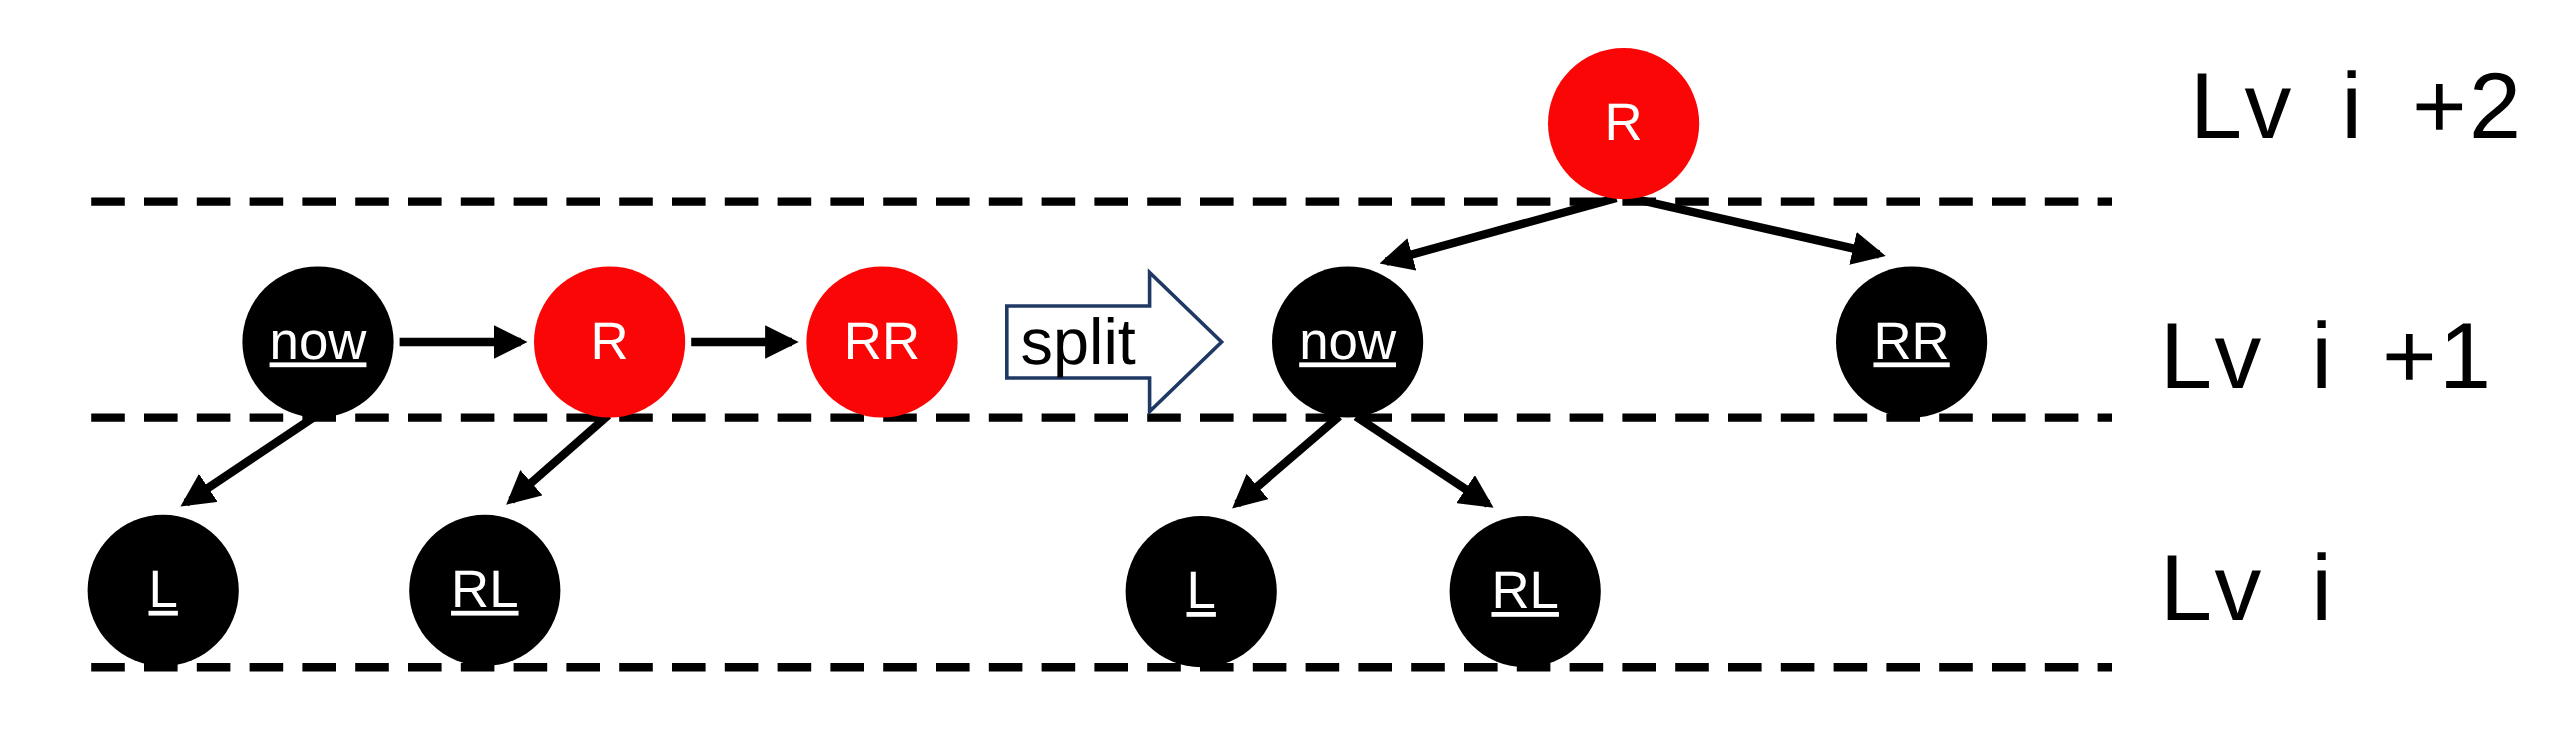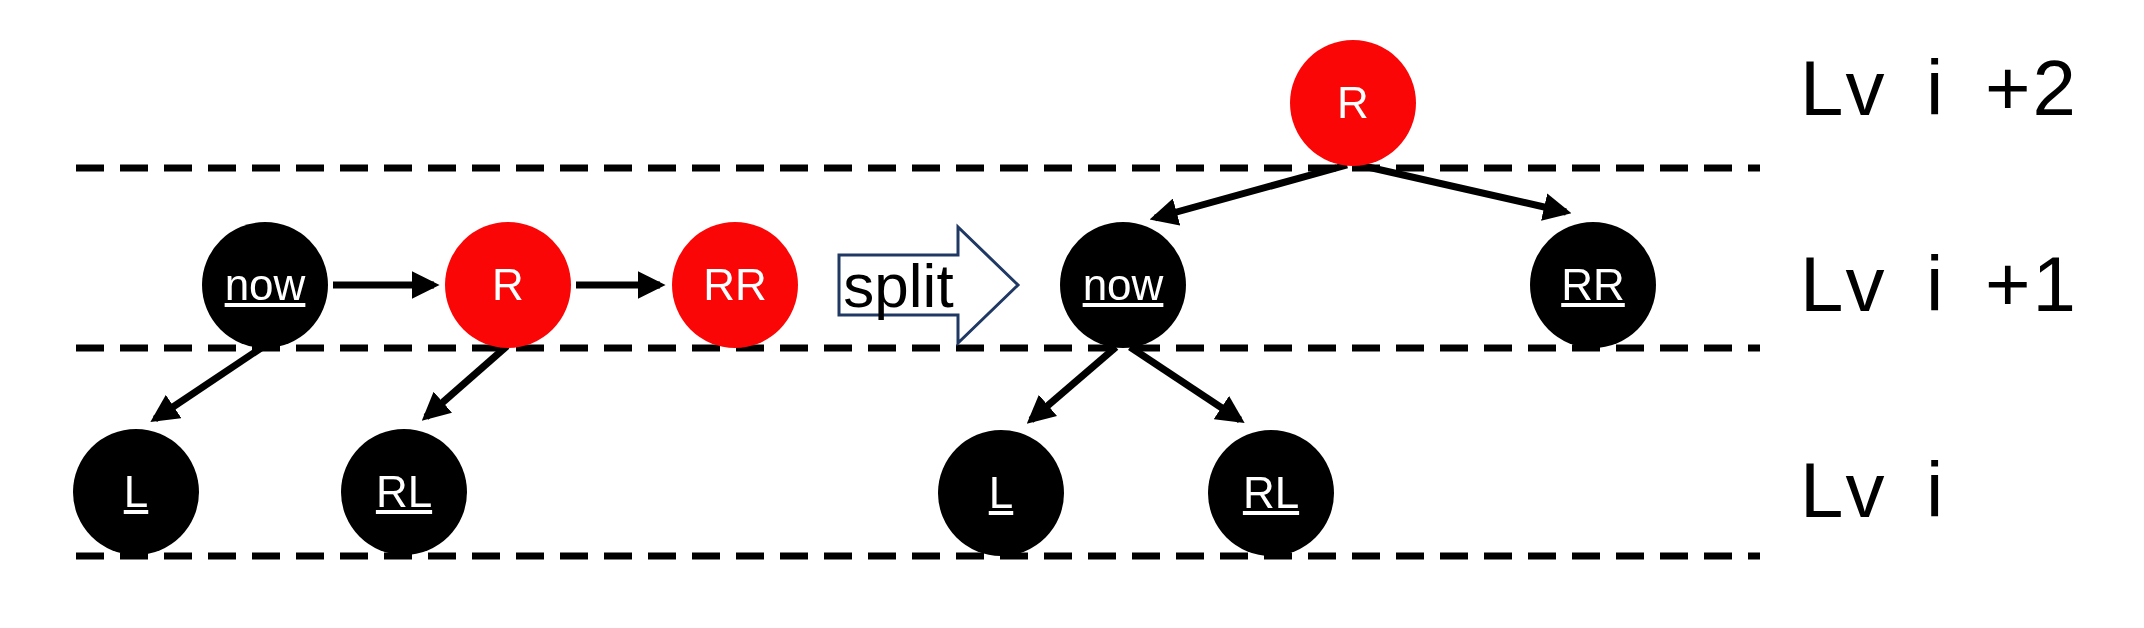--- a/index.html
+++ b/index.html
@@ -29,30 +29,30 @@
   .node{
     position:absolute;width:126px;height:126px;border-radius:50%;
     display:flex;align-items:center;justify-content:center;
     color:var(--node_text,#fff);font-size:44px;line-height:1;letter-spacing:0px;
   }
   .node[data-color="red"]{background:var(--node_red,#fb0606);}
   .node[data-color="black"]{background:var(--node_black,#000);text-decoration:underline;}
   .split-label{
     position:absolute;left:839px;top:255px;width:119px;height:60px;
     display:flex;align-items:center;justify-content:center;
-    color:var(--label_color,#000);font-size:62px;
+    color:var(--label_color,#000);font-size:54px;
   }
   .level-label{
     position:absolute;left:1800px;height:100px;
     display:flex;align-items:center;
     color:var(--label_color,#000);font-size:78px;
     letter-spacing:2px;word-spacing:16px;white-space:pre;
   }
-  .level-label.lv2{top:38px;}
-  .level-label.lv1{top:234px;text-align:center;}
+  .level-label.lv2{top:38px;margin-left:25px;}
+  .level-label.lv1{top:246px;text-align:center;}
   .level-label.lv0{top:440px;}
 </style>
 </head>
 <body>
 
 <div id="canvas">
 
   <svg id="edges-svg" viewBox="0 0 2144 628" xmlns="http://www.w3.org/2000/svg">
     <defs>
       <marker id="ah" viewBox="0 0 10 10" refX="8" refY="5" markerWidth="4" markerHeight="4" orient="auto-start-reverse">

